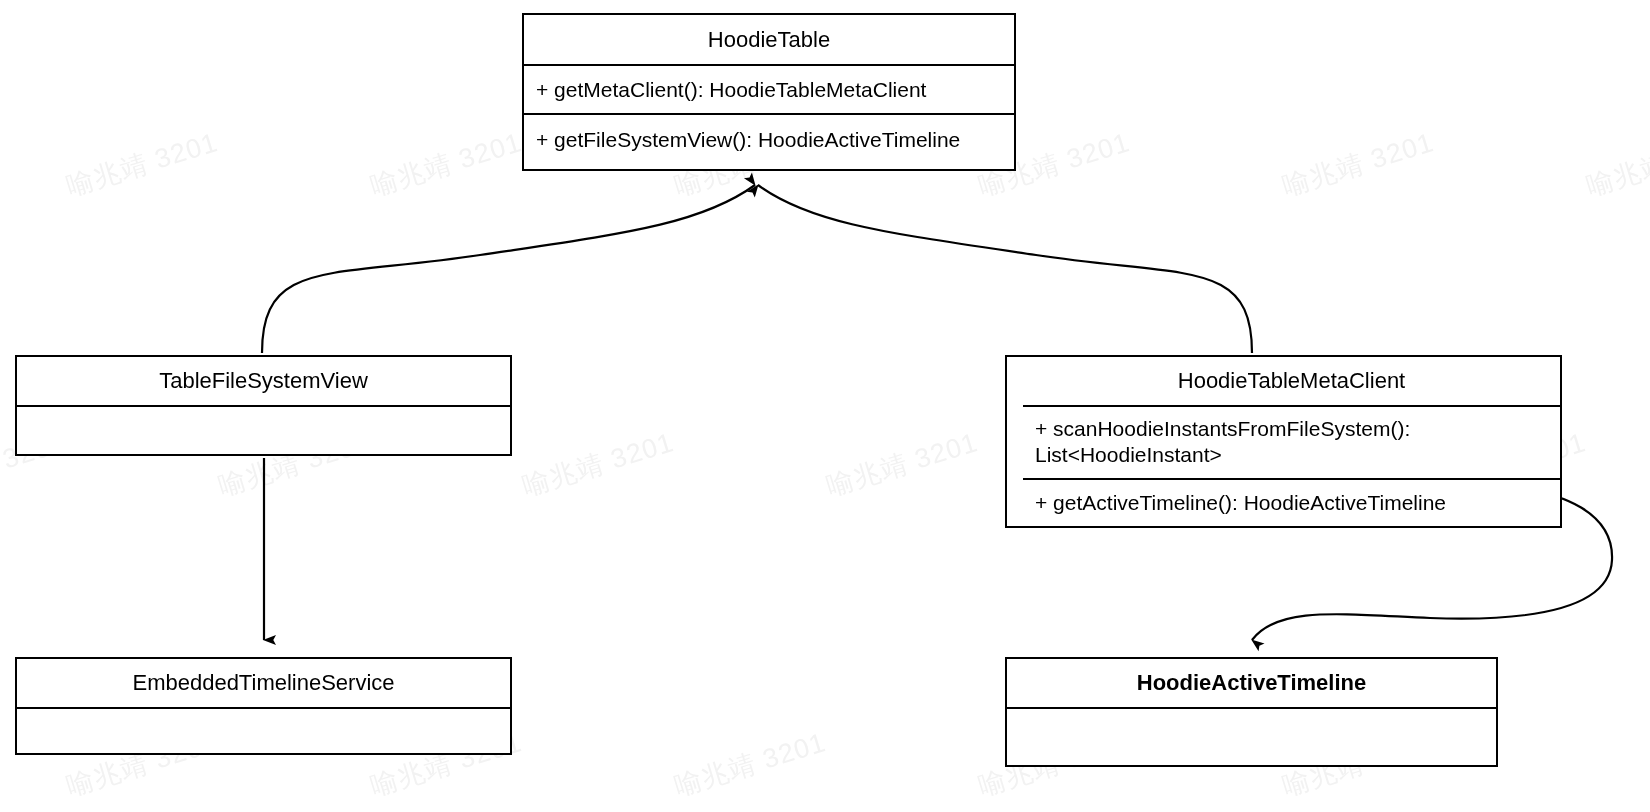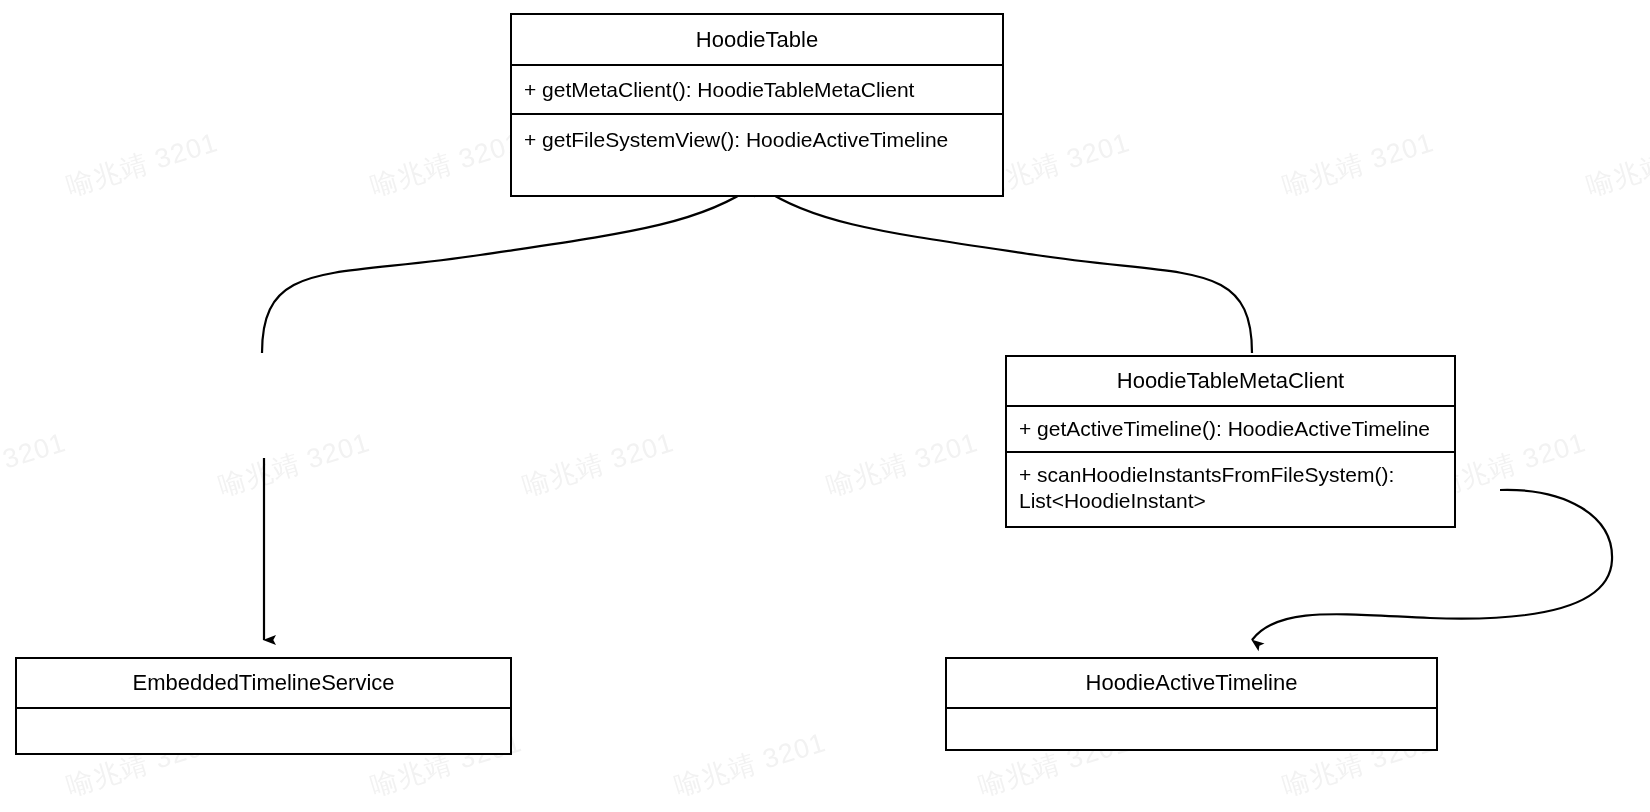--- a/index.html
+++ b/index.html
@@ -70,38 +70,38 @@
     padding: 10px 12px;
     line-height: 1.22;
     display: flex;
     align-items: center;
     border-bottom: 2px solid #000000;
   }
   .uml-compartment:last-child { border-bottom: none; }
   .uml-compartment.empty { padding: 0; }
 
   
-  #box-hoodie-table        { left: 510px;  top: 13px;  width: 494px; height: 184px; }
+  #box-hoodie-table        { left: 522px;  top: 13px;  width: 494px; height: 158px; }
   #box-hoodie-table .uml-name { height: 51px; }
   #box-hoodie-table .uml-compartment { height: 49px; }
 
   #box-table-file-system-view { left: 15px; top: 355px; width: 497px; height: 101px; }
   #box-table-file-system-view .uml-name { height: 50px; }
   #box-table-file-system-view .uml-compartment { height: 47px; }
 
-  #box-hoodie-table-meta-client { left: 1005px; top: 355px; width: 451px; height: 173px; }
+  #box-hoodie-table-meta-client { left: 1005px; top: 355px; width: 557px; height: 173px; padding-left: 16px; }
   #box-hoodie-table-meta-client .uml-name { height: 50px; }
   #box-hoodie-table-meta-client .row-1 { height: 46px; }
   #box-hoodie-table-meta-client .row-2 { height: 73px; align-items: flex-start; padding-top: 9px; }
 
   #box-embedded-timeline-service { left: 15px; top: 657px; width: 497px; height: 98px; }
   #box-embedded-timeline-service .uml-name { height: 50px; text-align: right; }
   #box-embedded-timeline-service .uml-compartment { height: 44px; }
 
-  #box-hoodie-active-timeline { left: 945px; top: 657px; width: 493px; height: 94px; }
+  #box-hoodie-active-timeline { left: 1005px; top: 657px; width: 493px; height: 110px; font-weight: bold; }
   #box-hoodie-active-timeline .uml-name { height: 50px; }
   #box-hoodie-active-timeline .uml-compartment { height: 44px; }
 
   .multiline { white-space: pre-line; display: block; }
 </style>
 </head>
 <body>
 
 <div id="canvas">
 
@@ -145,26 +145,30 @@
 
     <path d="M 1500,490 C 1566,488 1614,516 1612,560 C 1610,606 1540,622 1430,618 C 1338,614 1278,606 1252,640" fill="none" stroke="#000000" stroke-width="2.2" marker-end="url(#arrow-down)"></path>
   </svg>
 
   <div class="uml-class" id="box-hoodie-table">
     <div class="uml-name">HoodieTable</div>
     <div class="uml-compartment">+ getMetaClient(): HoodieTableMetaClient</div>
     <div class="uml-compartment">+ getFileSystemView(): HoodieActiveTimeline</div>
   </div>
 
+  <div class="uml-class" id="box-table-file-system-view">
+    <div class="uml-name">TableFileSystemView</div>
+    <div class="uml-compartment empty"></div>
+  </div>
 
   <div class="uml-class" id="box-hoodie-table-meta-client">
     <div class="uml-name">HoodieTableMetaClient</div>
-    <div class="uml-compartment row-1">+ getActiveTimeline(): HoodieActiveTimeline</div>
     <div class="uml-compartment row-2 multiline">+ scanHoodieInstantsFromFileSystem():
 List&lt;HoodieInstant&gt;</div>
+    <div class="uml-compartment row-1">+ getActiveTimeline(): HoodieActiveTimeline</div>
   </div>
 
   <div class="uml-class" id="box-embedded-timeline-service">
     <div class="uml-name">EmbeddedTimelineService</div>
     <div class="uml-compartment empty"></div>
   </div>
 
   <div class="uml-class" id="box-hoodie-active-timeline">
     <div class="uml-name">HoodieActiveTimeline</div>
     <div class="uml-compartment empty"></div>

